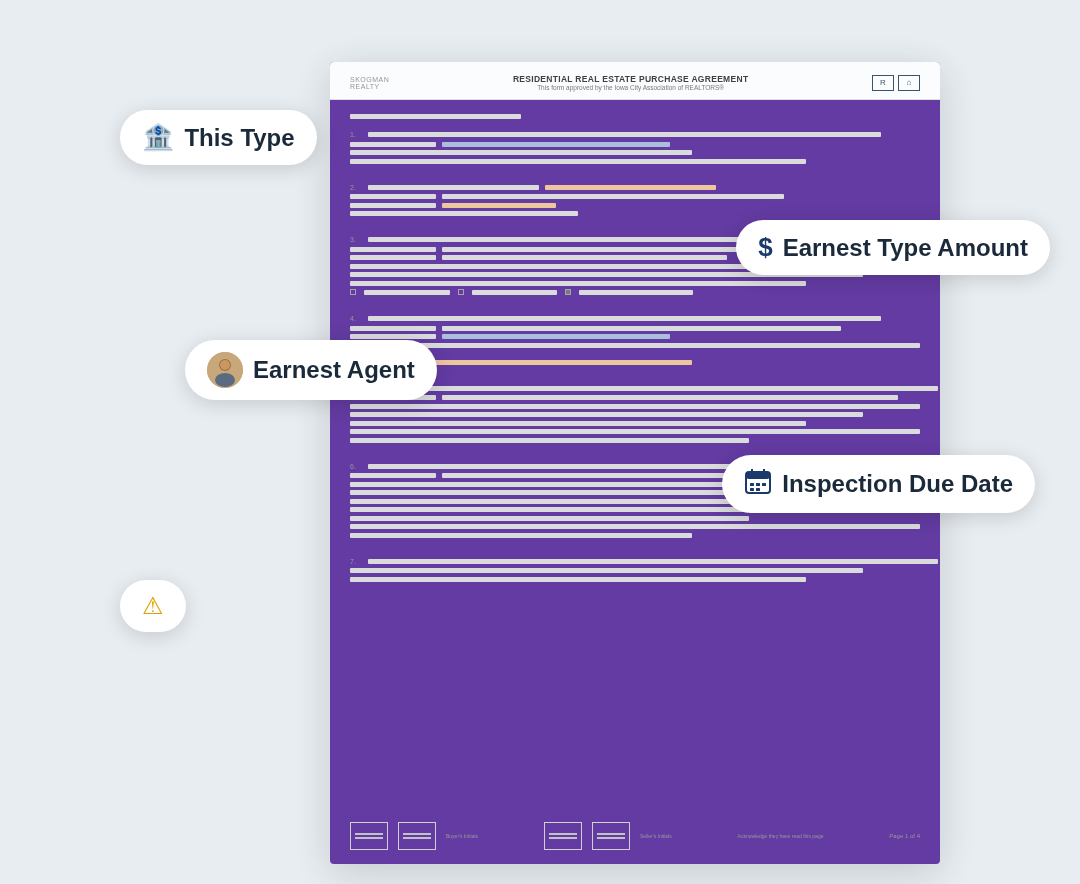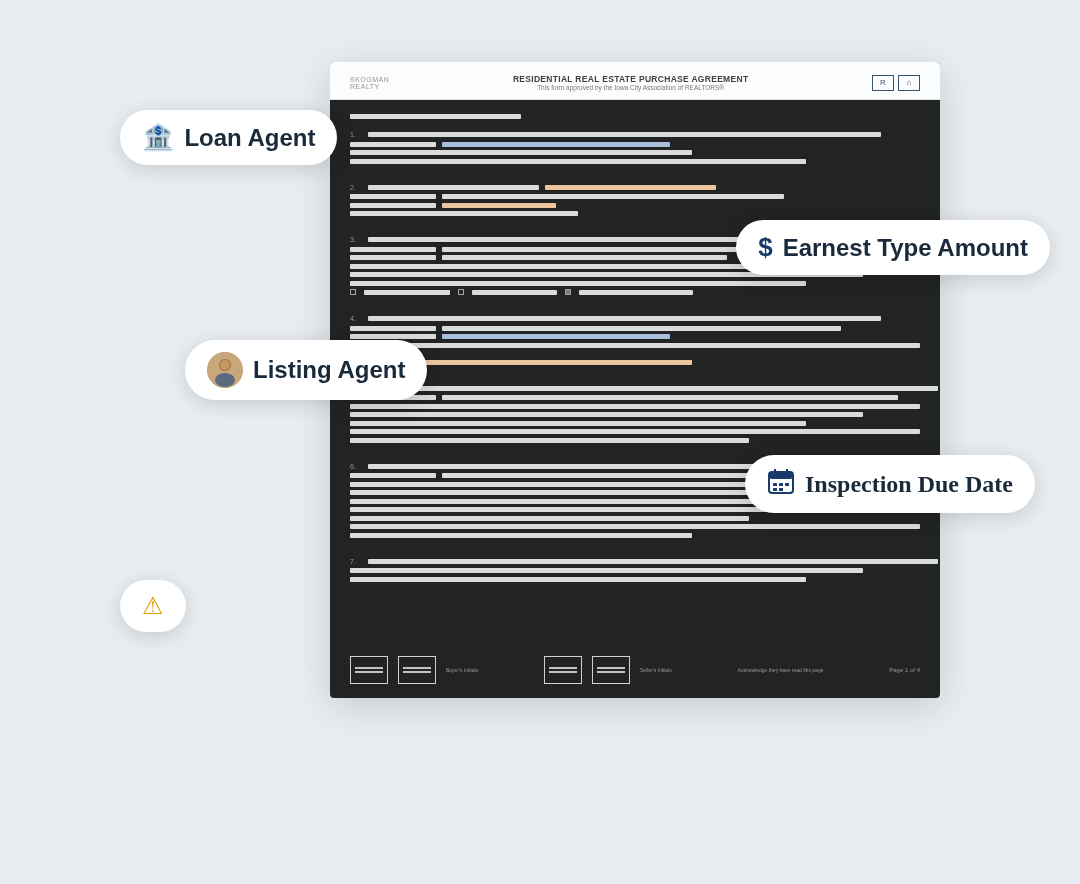--- a/index.html
+++ b/index.html
@@ -27,22 +27,22 @@
       position: absolute;
       top: 62px;
       left: 210px;
       right: 20px;
       bottom: 60px;
       perspective: 1200px;
     }
 
     .document {
       width: 610px;
-      height: 636px;
-      background: #000000;
+      height: 802px;
+      background: #4c1d95;
       border-radius: 4px;
       box-shadow: 0 8px 40px rgba(0,0,0,0.18);
       position: absolute;
       left: 50%;
       top: 0;
       transform: translateX(-50%);
       overflow: hidden;
       opacity: 0.85;
     }
 
@@ -171,21 +171,20 @@
       display: flex;
       align-items: center;
       justify-content: center;
       font-size: 20px;
     }
 
     
     .badge-inspection {
       top: 455px;
       right: 45px;
-      font-family: Liberation Serif, serif;
     }
 
     .badge-inspection .badge-icon {
       color: #1a3a6c;
     }
 
     
     .badge-special {
       top: 580px;
       left: 120px;
@@ -514,39 +513,39 @@
         <div class="footer-section">
           <span class="footer-label" style="font-size:5px;color:#888;">Acknowledge they have read this page</span>
         </div>
         <span class="footer-page">Page 1 of 4</span>
       </div>
     </div>
   </div>
 
   <div class="badge badge-loan-type">
     <span class="badge-icon" style="color:#1a3a6c;font-size:26px;">🏦</span>
-    <span class="badge-text">Loan Agent</span>
+    <span class="badge-text">This Type</span>
   </div>
 
   <div class="badge badge-earnest">
     <span class="badge-icon" style="color:#1a3a6c;font-size:26px;font-weight:700;">$</span>
     <span class="badge-text">Earnest Type Amount</span>
   </div>
 
   <div class="badge badge-listing">
     <div class="listing-agent-avatar">
 
       <svg width="36" height="36" viewBox="0 0 36 36">
         <circle cx="18" cy="18" r="18" fill="#c8a87a"></circle>
         <circle cx="18" cy="13" r="6" fill="#a07040"></circle>
         <ellipse cx="18" cy="28" rx="10" ry="7" fill="#5a6a80"></ellipse>
         <circle cx="18" cy="13" r="5" fill="#c89860"></circle>
       </svg>
     </div>
-    <span class="badge-text">Listing Agent</span>
+    <span class="badge-text">Earnest Agent</span>
   </div>
 
   <div class="badge badge-inspection">
     <span class="badge-icon" style="color:#1a3a6c;font-size:24px;">
       <svg width="28" height="28" viewBox="0 0 28 28">
         <rect x="2" y="5" width="24" height="21" rx="3" fill="none" stroke="#1a3a6c" stroke-width="2"></rect>
         <rect x="2" y="5" width="24" height="7" rx="3" fill="#1a3a6c"></rect>
         <line x1="8" y1="2" x2="8" y2="8" stroke="#1a3a6c" stroke-width="2"></line>
         <line x1="20" y1="2" x2="20" y2="8" stroke="#1a3a6c" stroke-width="2"></line>
         <rect x="6" y="16" width="4" height="3" rx="0.5" fill="#1a3a6c"></rect>

